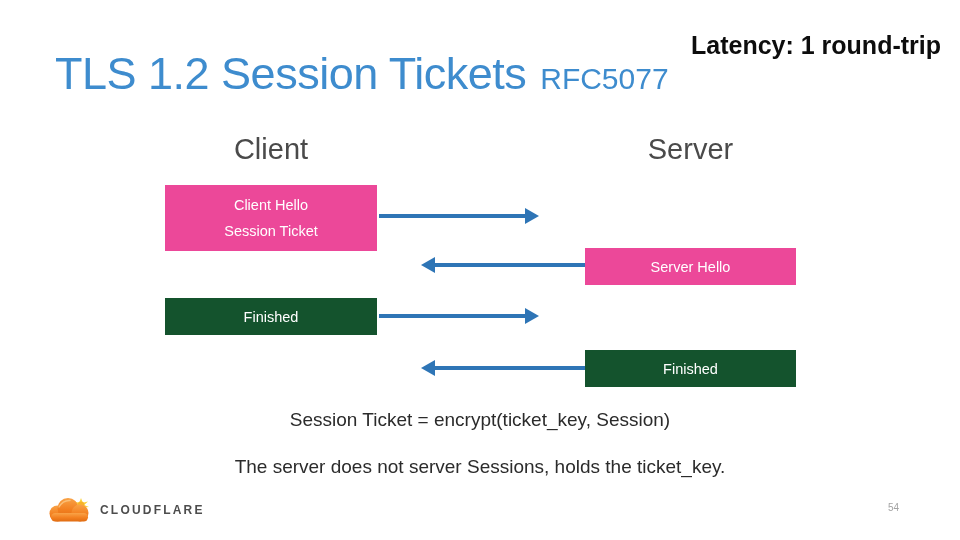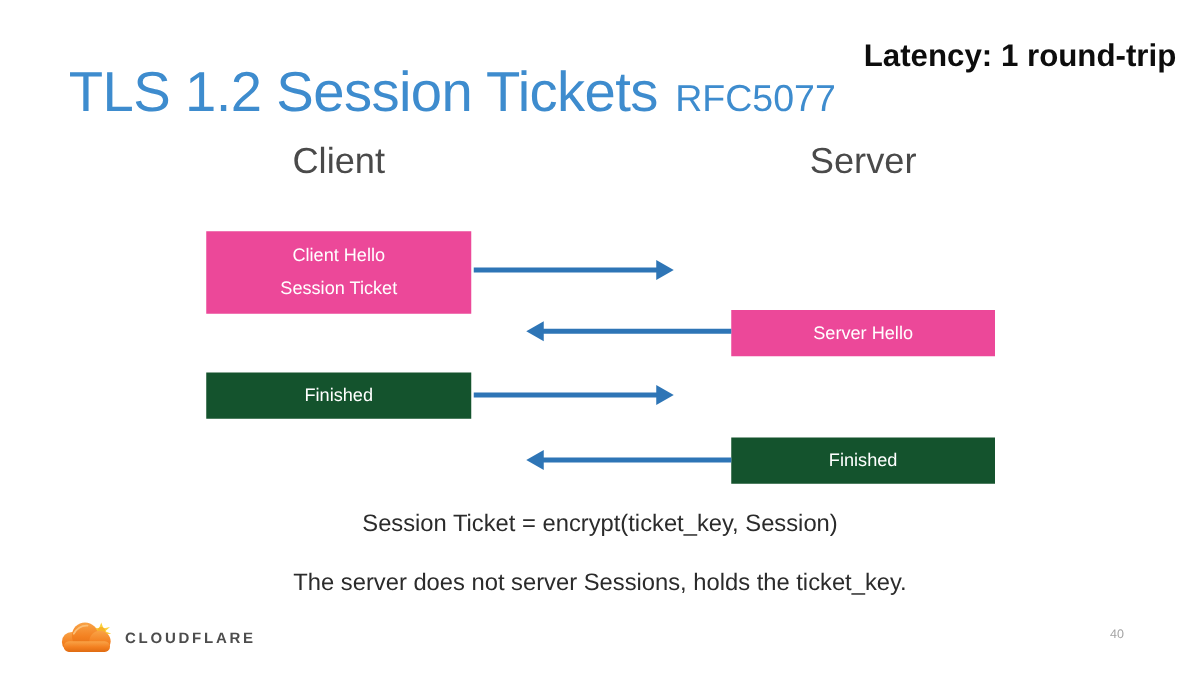--- a/index.html
+++ b/index.html
@@ -23,21 +23,21 @@
   }
   .title-suffix {
     font-size:30px; font-weight:300; color:#3e8cce;
   }
   .latency-note {
     position:absolute; right:19px; top:31px;
     font-size:25px; font-weight:700; color:#0d0d0d;
   }
   
   .actor {
-    position:absolute; top:113px;
+    position:absolute; top:133px;
     font-size:29px; font-weight:400; color:#4a4a4a;
     text-align:center;
   }
   .actor.client { left:165px; width:212px; }
   .actor.server { left:585px; width:211px; }
   
   .msg-box {
     position:absolute;
     display:flex; flex-direction:column; justify-content:center; align-items:center;
     color:#ffffff; font-size:14.5px; font-weight:400;
@@ -147,15 +147,15 @@
         <circle cx="21" cy="12.5" r="10.5"></circle>
         <circle cx="33" cy="17" r="8.5"></circle>
         <rect x="4" y="17" width="37" height="8.5" rx="4.2"></rect>
       </g>
 
       <path d="M12 11 Q16 4 23 4.5" stroke="#fbbf76" stroke-width="1.4" fill="none" stroke-linecap="round"></path>
     </svg>
     <span class="logo-text">CLOUDFLARE</span>
   </div>
 
-  <div class="page-number">40</div>
+  <div class="page-number">54</div>
 
 </div>
 
 </body></html>

